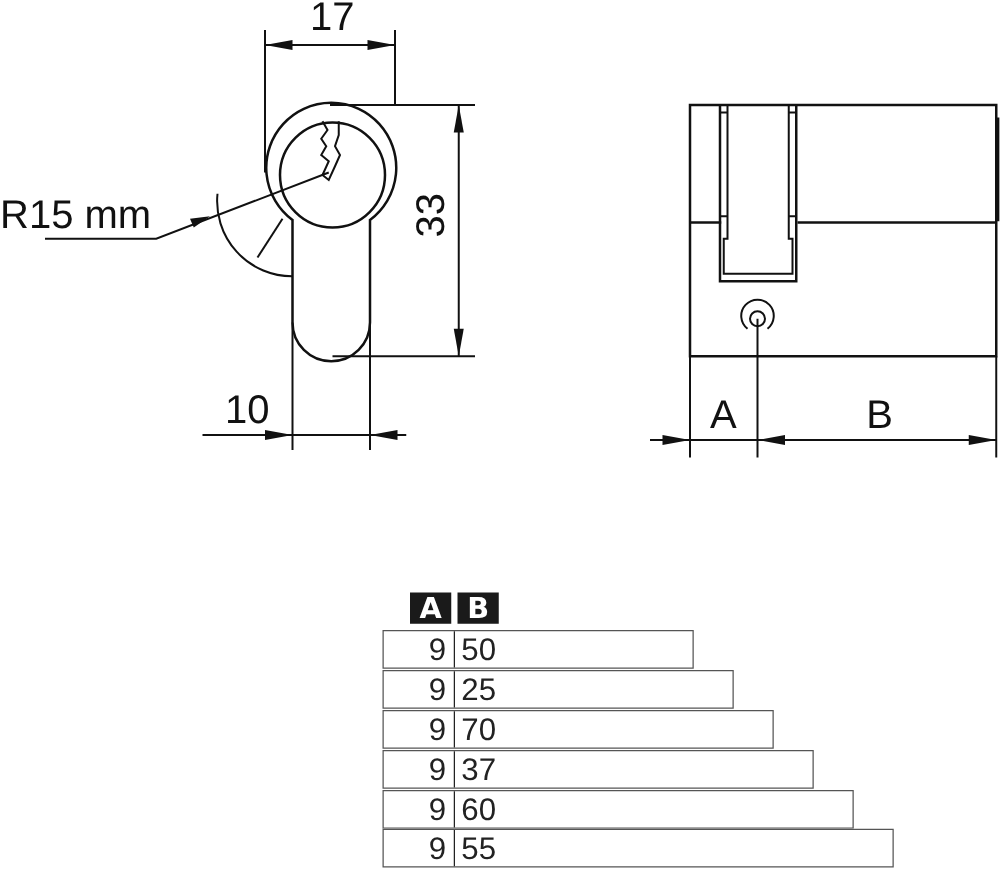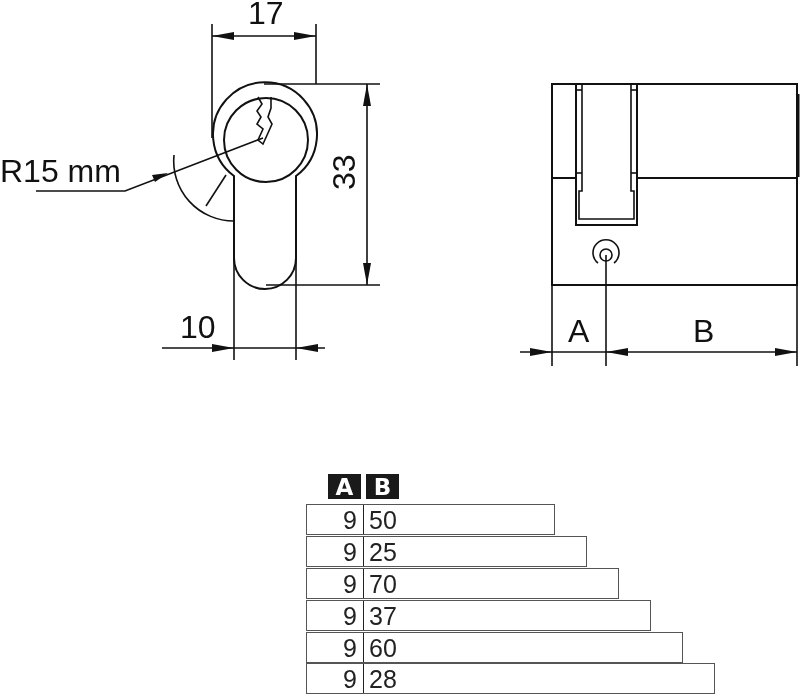--- a/index.html
+++ b/index.html
@@ -106,15 +106,15 @@
   <div class="tbl-row" style="top:600px; width:345px;">
     <span class="cell-a">9</span>
     <span class="cell-b">37</span>
   </div>
   <div class="tbl-row" style="top:632px; width:377px;">
     <span class="cell-a">9</span>
     <span class="cell-b">60</span>
   </div>
   <div class="tbl-row" style="top:663px; width:409px;">
     <span class="cell-a">9</span>
-    <span class="cell-b">28</span>
+    <span class="cell-b">55</span>
   </div>
 </div>
 
 </body></html>

